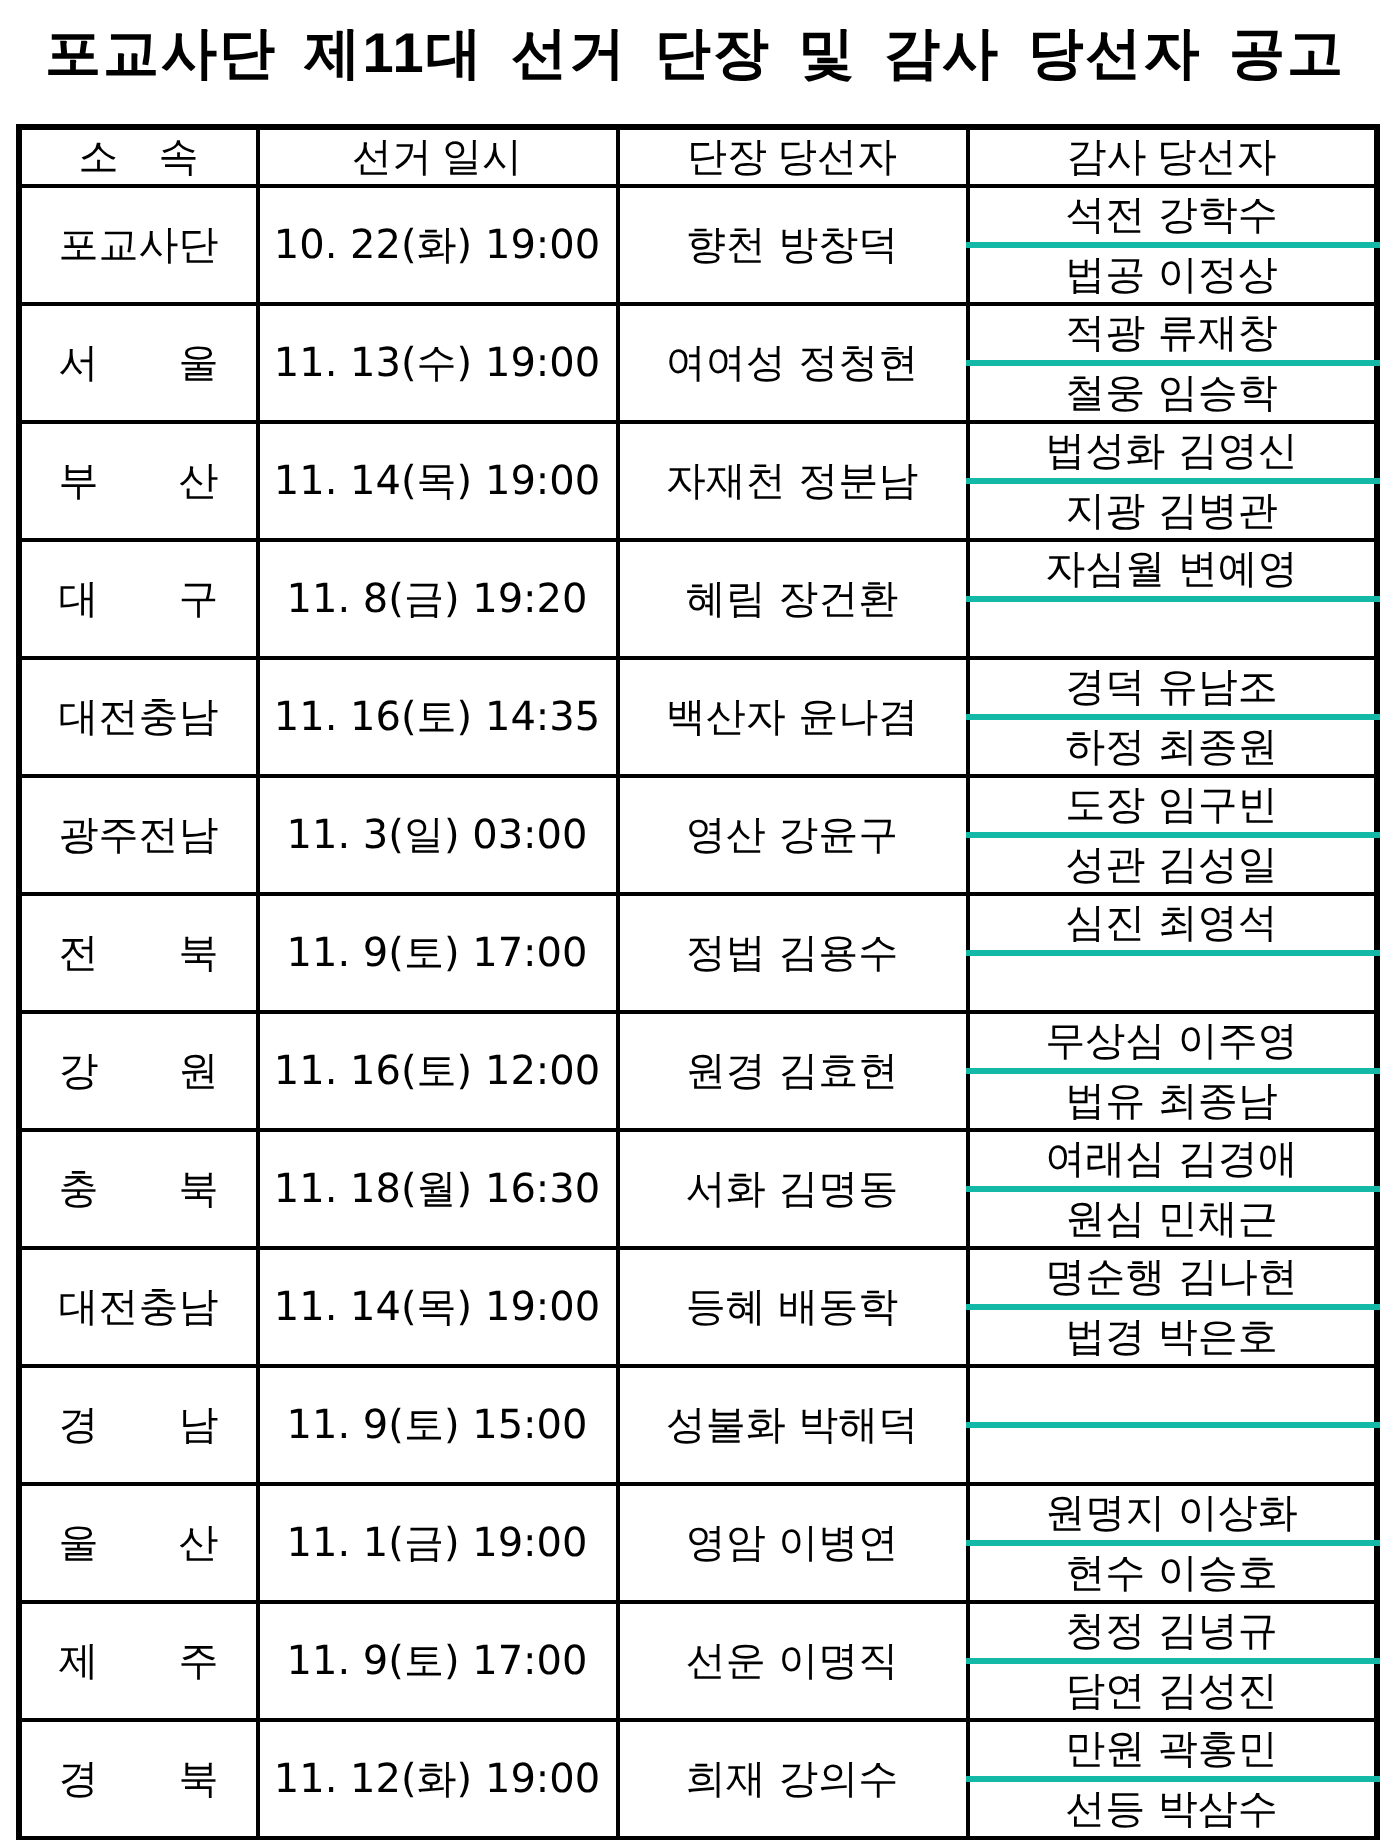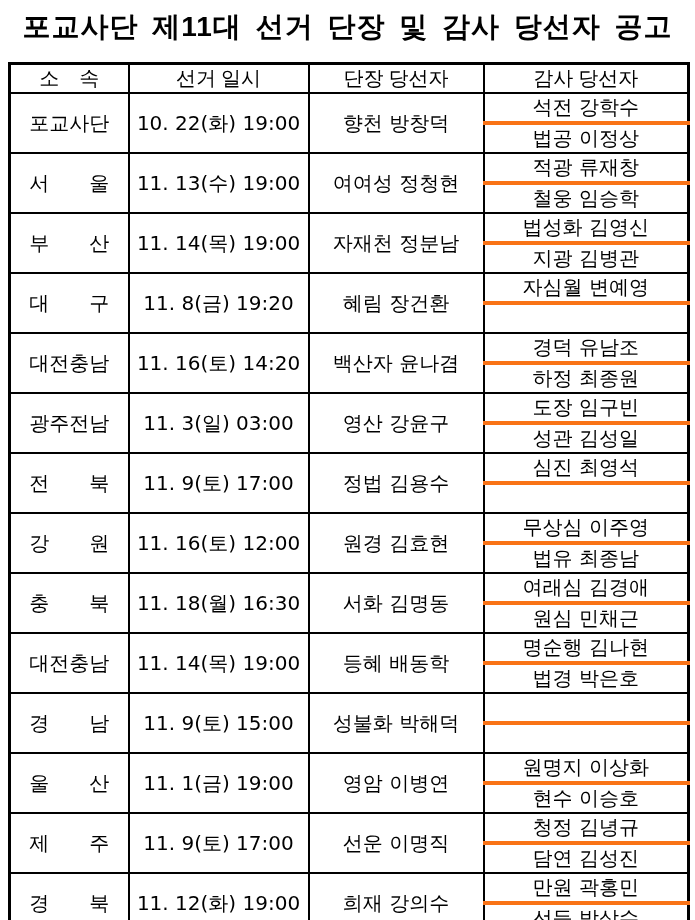--- a/index.html
+++ b/index.html
@@ -43,21 +43,21 @@
     text-align: center;
     vertical-align: middle;
     padding: 0;
     white-space: pre;
     overflow: hidden;
   }
   th { height: 27px; font-family: Liberation Serif, serif; }
   td { height: 27px; }
   td.main-cell { height: auto; }
   td.auditor-top { border-bottom: 3px solid #14b8a6; }
-  td.auditor-bottom { border-top: 4px solid #f97316; }
+  td.auditor-bottom { border-top: 2px solid #f97316; }
 </style>
 </head>
 <body>
 
 <div class="title">포교사단 제11대 선거 단장 및 감사 당선자 공고</div>
 
 <table class="announcement">
   <colgroup>
     <col style="width:119px">
     <col style="width:180px">
@@ -104,21 +104,21 @@
         <td rowspan="2" class="main-cell">대　　구</td>
         <td rowspan="2" class="main-cell">11. 8(금) 19:20</td>
         <td rowspan="2" class="main-cell">혜림 장건환</td>
         <td class="auditor-top">자심월 변예영</td>
       </tr>
       <tr>
         <td class="auditor-bottom"></td>
       </tr>
       <tr>
         <td rowspan="2" class="main-cell">대전충남</td>
-        <td rowspan="2" class="main-cell">11. 16(토) 14:20</td>
+        <td rowspan="2" class="main-cell">11. 16(토) 14:35</td>
         <td rowspan="2" class="main-cell">백산자 윤나겸</td>
         <td class="auditor-top">경덕 유남조</td>
       </tr>
       <tr>
         <td class="auditor-bottom">하정 최종원</td>
       </tr>
       <tr>
         <td rowspan="2" class="main-cell">광주전남</td>
         <td rowspan="2" class="main-cell">11. 3(일) 03:00</td>
         <td rowspan="2" class="main-cell">영산 강윤구</td>

